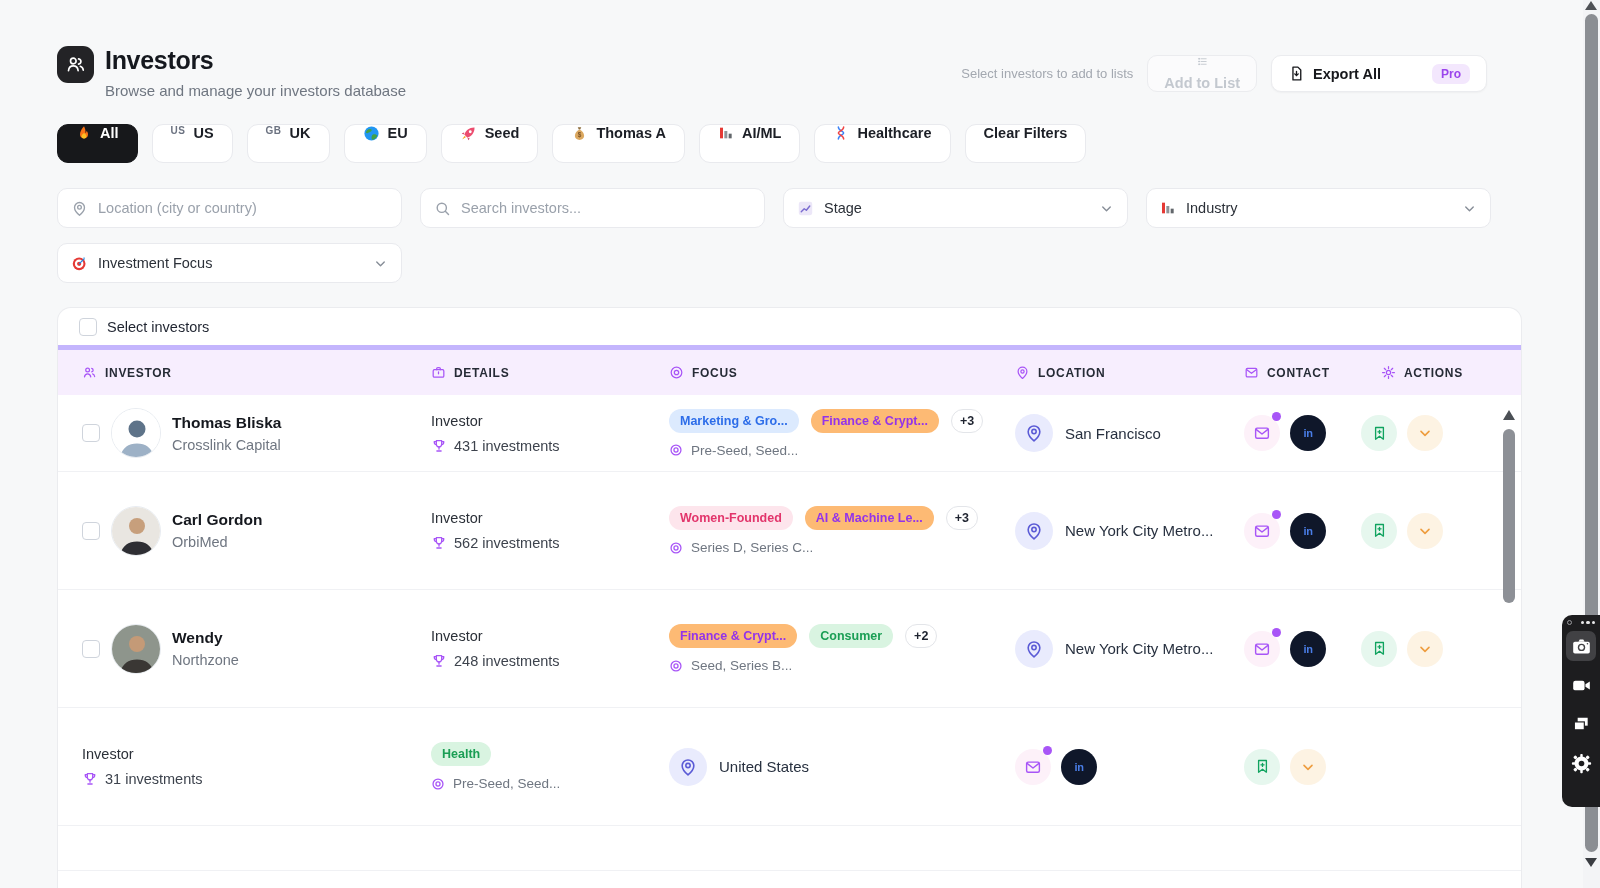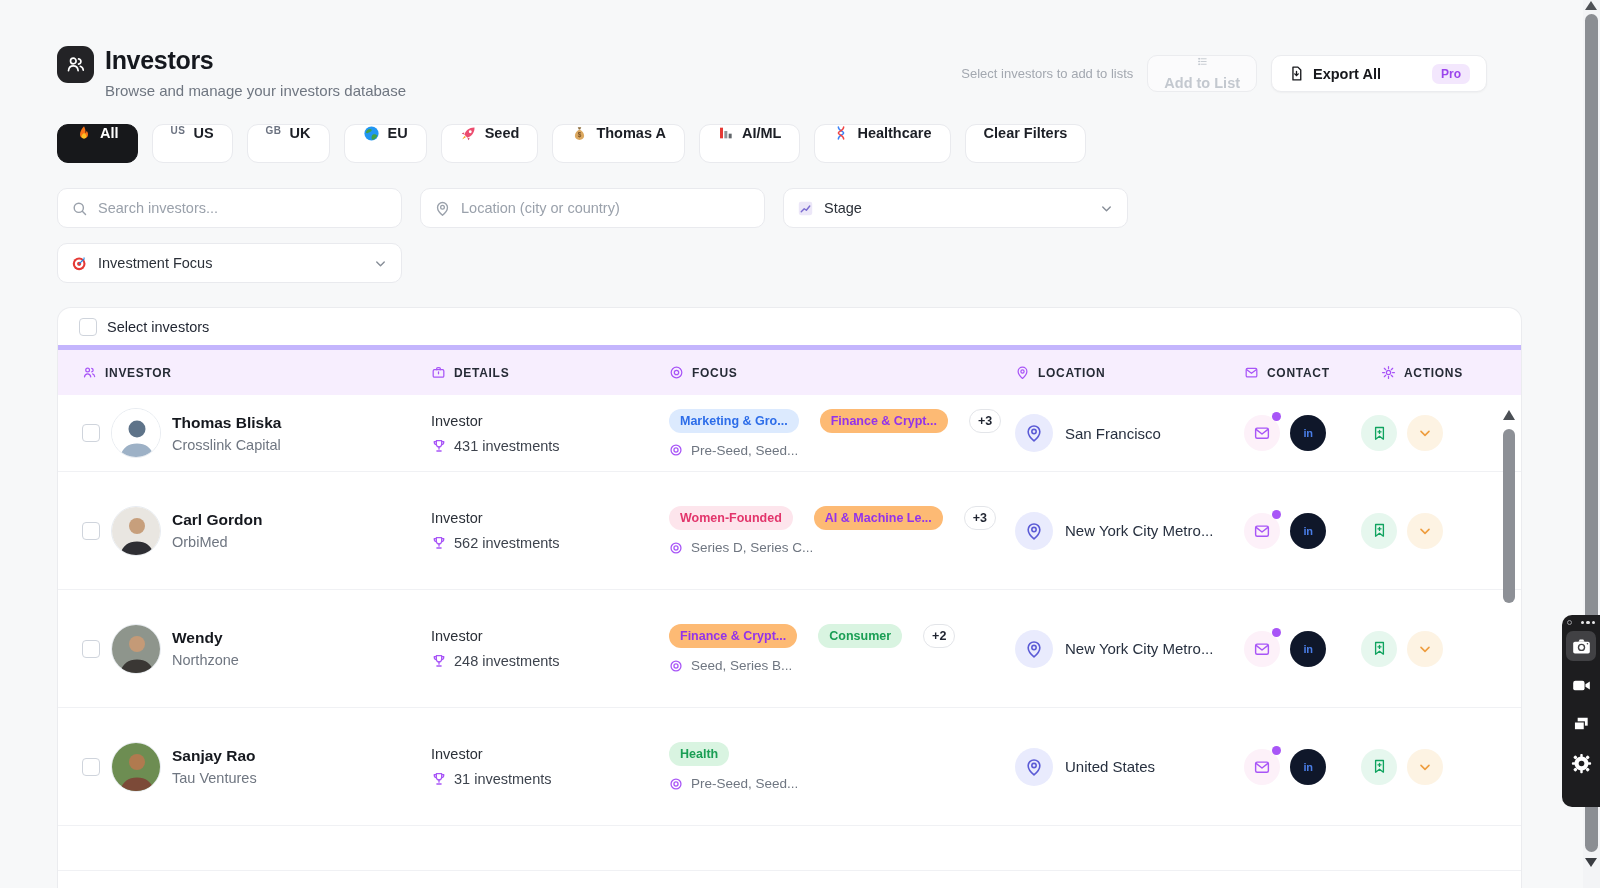--- a/index.html
+++ b/index.html
@@ -46,21 +46,21 @@
   .th.actions { padding-left:20px; }
 
   .trow { border-bottom:1px solid #f0f1f4; }
   .c-investor { display:flex; align-items:center; gap:11px; }
   .avatar { width:50px; height:50px; border-radius:50%; overflow:hidden; border:1px solid #e8ecf1; flex:0 0 auto; }
   .avatar svg { display:block; }
   .name { font-size:15.5px; font-weight:700; color:#15181e; }
   .co { font-size:14.5px; color:#6f7681; margin-top:5px; }
   .type { font-size:14.5px; color:#2b3038; }
   .inv { display:flex; align-items:center; gap:7px; margin-top:9px; font-size:14.5px; color:#3d434d; }
-  .pills { display:flex; align-items:center; gap:21px; }
+  .pills { display:flex; align-items:center; gap:12px; }
   .pill { font-size:12.5px; font-weight:700; padding:5px 11px; border-radius:999px; white-space:nowrap; }
   .pill.blue   { background:#dceafe; color:#2d6de9; }
   .pill.purple { background:#fdba74; color:#9333ea; }
   .pill.pink   { background:#fde5ec; color:#e2356b; }
   .pill.green  { background:#d9f4e1; color:#1a9e54; }
   .pill.more   { background:#fff; border:1px solid #e3e5e9; color:#1f2430; padding:4px 8px; }
   .stages { display:flex; align-items:center; gap:8px; margin-top:10px; font-size:13.5px; color:#6f7681; }
   .c-loc { display:flex; align-items:center; gap:12px; }
   .locbadge { width:38px; height:38px; border-radius:50%; background:#e9ebfd; display:flex; align-items:center; justify-content:center; flex:0 0 auto; }
   .loctxt { font-size:15px; color:#27303f; white-space:nowrap; }
@@ -189,39 +189,50 @@
       </svg>
     <span>Healthcare</span>
   </button>
   <button class="chip">
     <span>Clear Filters</span>
   </button>
 </div>
 
 <div class="filter-row">
   <div class="fld">
+    <svg width="17" height="17" viewBox="0 0 24 24" fill="none" stroke="#9aa1ab" stroke-width="1.9" stroke-linecap="round" stroke-linejoin="round">
+        <path d="M12 21.5s-7-5.8-7-11a7 7 0 0114 0c0 5.2-7 11-7 11z"></path>
+        <circle cx="12" cy="10.2" r="2.6"></circle>
+      </svg>
+    <input type="text" placeholder="Location (city or country)" style="">
+  </div>
+  <div class="fld">
     <svg width="17" height="17" viewBox="0 0 24 24" fill="none" stroke="#9aa1ab" stroke-width="2" stroke-linecap="round">
         <circle cx="11" cy="11" r="6.5"></circle>
         <path d="M16 16l4.5 4.5"></path>
       </svg>
     <input type="text" placeholder="Search investors..." style="">
-  </div>
-  <div class="fld">
-    <svg width="17" height="17" viewBox="0 0 24 24" fill="none" stroke="#9aa1ab" stroke-width="1.9" stroke-linecap="round" stroke-linejoin="round">
-        <path d="M12 21.5s-7-5.8-7-11a7 7 0 0114 0c0 5.2-7 11-7 11z"></path>
-        <circle cx="12" cy="10.2" r="2.6"></circle>
-      </svg>
-    <input type="text" placeholder="Location (city or country)" style="">
   </div>
   <div class="fld">
     <svg width="17" height="17" viewBox="0 0 24 24">
         <rect x="2.5" y="2.5" width="19" height="19" rx="3" fill="#ece7f8"></rect>
         <path d="M6 16.5l4.2-4.2 3 2.2 4.8-6" stroke="#7a6bd0" stroke-width="2" fill="none" stroke-linecap="round" stroke-linejoin="round"></path>
       </svg>
     <span class="lbl">Stage</span>
+    <svg class="chev" width="15" height="15" viewBox="0 0 24 24" fill="none" stroke="#868d97" stroke-width="2.2" stroke-linecap="round" stroke-linejoin="round">
+        <path d="M6 9.5l6 6 6-6"></path>
+      </svg>
+  </div>
+  <div class="fld">
+    <svg width="16" height="16" viewBox="0 0 24 24">
+        <rect x="3" y="4" width="4.5" height="16" fill="#e53935"></rect>
+        <rect x="9.5" y="9" width="4.5" height="11" fill="#8f9499"></rect>
+        <rect x="16" y="13" width="4.5" height="7" fill="#62666b"></rect>
+      </svg>
+    <span class="lbl">Industry</span>
     <svg class="chev" width="15" height="15" viewBox="0 0 24 24" fill="none" stroke="#868d97" stroke-width="2.2" stroke-linecap="round" stroke-linejoin="round">
         <path d="M6 9.5l6 6 6-6"></path>
       </svg>
   </div>
 </div>
 <div class="filter-row2">
   <div class="fld">
     <svg width="17" height="17" viewBox="0 0 24 24">
         <circle cx="11.5" cy="12.5" r="9" fill="#e53935"></circle>
         <circle cx="11.5" cy="12.5" r="6" fill="#fff"></circle>
@@ -513,34 +524,20 @@
         </button>
       <button class="ibtn ch">
           <svg width="16" height="16" viewBox="0 0 24 24" fill="none" stroke="#ee9d3f" stroke-width="2.4" stroke-linecap="round" stroke-linejoin="round">
             <path d="M6 9.5l6 6 6-6"></path>
           </svg>
         </button>
     </div>
   </div>
 
   <div class="grid trow" style="height:118px">
-    <div class="c-investor">
-      <input type="checkbox" class="cb" style="">
-      <span class="avatar">
-        <svg width="50" height="50" viewBox="0 0 50 50">
-            <rect width="50" height="50" fill="#6d8d52"></rect>
-            <circle cx="25" cy="19" r="8" fill="#b07a4f"></circle>
-            <path d="M8 50c1-10.5 8-15.5 17-15.5S41 39.5 42 50z" fill="#7c4a38"></path>
-          </svg>
-      </span>
-      <div>
-        <div class="name">Sanjay Rao</div>
-        <div class="co">Tau Ventures</div>
-      </div>
-    </div>
     <div>
       <div class="type">Investor</div>
       <div class="inv">
           <svg width="16" height="16" viewBox="0 0 24 24" fill="none" stroke="#a855f7" stroke-width="1.9" stroke-linecap="round" stroke-linejoin="round">
             <path d="M8 4h8v5.5a4 4 0 01-8 0z"></path>
             <path d="M8 5.5H4.8c0 3 1.2 4.3 3.2 4.6M16 5.5h3.2c0 3-1.2 4.3-3.2 4.6"></path>
             <path d="M12 13.5v3.2M8.8 19.5h6.4"></path>
           </svg>
           <span>31 investments</span>
         </div>

